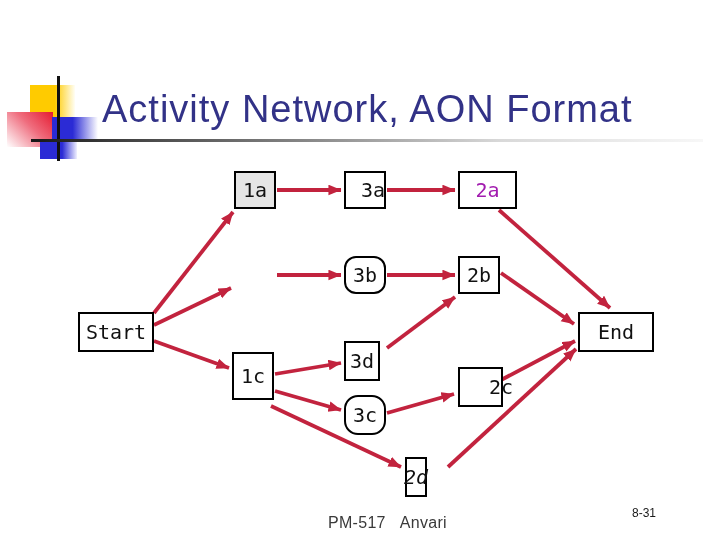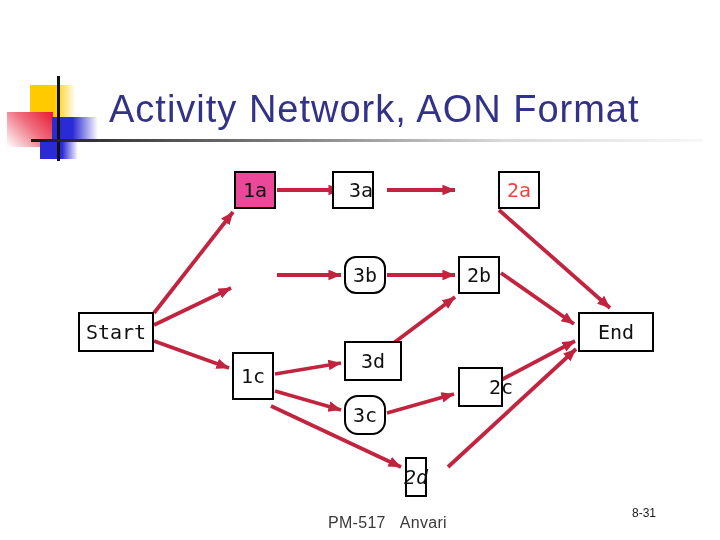--- a/index.html
+++ b/index.html
@@ -18,21 +18,21 @@
     background: linear-gradient(225deg, #e51a30 0%, #ef6d7e 45%, #ffffff 100%); }
   .logo-blue-1 { left: 52px; top: 117px; width: 46px; height: 25px;
     background: linear-gradient(90deg, #2b2bd5 0%, #2b2bd5 45%, #ffffff 100%); }
   .logo-blue-2 { left: 40px; top: 142px; width: 37px; height: 17px;
     background: linear-gradient(90deg, #2b2bd5 0%, #2b2bd5 60%, #f0f0ff 100%); }
   .crosshair-v { position: absolute; left: 57px; top: 76px; width: 3px; height: 85px; background: #111; }
   .title-divider { position: absolute; left: 31px; top: 139px; width: 672px; height: 3px;
     background: linear-gradient(90deg, #161616 0%, #3c3c3c 12%, #8a8a8a 42%, #d9d9d9 70%, #f7f7f7 100%); }
   
   .slide-title {
-    position: absolute; left: 109px; top: 88px;
+    position: absolute; left: 102px; top: 88px;
     margin: 0;
     font-size: 38px; font-weight: 400; letter-spacing: 1px;
     white-space: nowrap;
   }
   
   .edges-layer { position: absolute; left: 0; top: 0; width: 720px; height: 540px; }
   .nodes-layer { position: absolute; left: 0; top: 0; width: 720px; height: 540px; }
   .node {
     position: absolute;
     box-sizing: border-box;
@@ -87,26 +87,26 @@
       <line x1="275" y1="374" x2="341" y2="363" stroke="#c2233e" stroke-width="3.8" marker-end="url(#arrowhead)"></line>
       <line x1="275" y1="391" x2="341" y2="410" stroke="#c2233e" stroke-width="3.8" marker-end="url(#arrowhead)"></line>
       <line x1="271" y1="406" x2="401" y2="467" stroke="#c2233e" stroke-width="3.8" marker-end="url(#arrowhead)"></line>
       <line x1="387" y1="348" x2="455" y2="297" stroke="#c2233e" stroke-width="3.8" marker-end="url(#arrowhead)"></line>
       <line x1="387" y1="413" x2="454" y2="394" stroke="#c2233e" stroke-width="3.8" marker-end="url(#arrowhead)"></line>
       <line x1="501" y1="380" x2="575" y2="341" stroke="#c2233e" stroke-width="3.8" marker-end="url(#arrowhead)"></line>
       <line x1="448" y1="467" x2="576" y2="349" stroke="#c2233e" stroke-width="3.8" marker-end="url(#arrowhead)"></line>
     </svg>
   <div class="nodes-layer" id="nodes-layer">
       <div class="node" style="left: 78px; top: 312px; width: 76px; height: 40px; border-color: rgb(0, 0, 0); background: rgb(255, 255, 255); color: rgb(17, 17, 17);">Start</div>
-      <div class="node" style="left: 234px; top: 171px; width: 42px; height: 38px; border-color: rgb(0, 0, 0); background: #ec4899; color: rgb(17, 17, 17);">1a</div>
-      <div class="node" style="left: 332px; top: 171px; width: 42px; height: 38px; border-color: rgb(0, 0, 0); background: rgb(255, 255, 255); color: rgb(17, 17, 17); padding-left: 16px;">3a</div>
-      <div class="node" style="left: 458px; top: 171px; width: 42px; height: 38px; border-color: rgb(0, 0, 0); background: rgb(255, 255, 255); color: #ef4444; margin-left: 40px;">2a</div>
+      <div class="node" style="left: 234px; top: 171px; width: 42px; height: 38px; border-color: rgb(0, 0, 0); background: #e5e5e5; color: rgb(17, 17, 17);">1a</div>
+      <div class="node" style="left: 344px; top: 171px; width: 42px; height: 38px; border-color: rgb(0, 0, 0); background: rgb(255, 255, 255); color: rgb(17, 17, 17); padding-left: 16px;">3a</div>
+      <div class="node" style="left: 458px; top: 171px; width: 59px; height: 38px; border-color: rgb(0, 0, 0); background: rgb(255, 255, 255); color: #a21caf;">2a</div>
       <div class="node" style="left: 344px; top: 256px; width: 42px; height: 38px; border-color: rgb(0, 0, 0); background: rgb(255, 255, 255); color: rgb(17, 17, 17); border-radius: 12px;">3b</div>
       <div class="node" style="left: 458px; top: 256px; width: 42px; height: 38px; border-color: rgb(0, 0, 0); background: rgb(255, 255, 255); color: rgb(17, 17, 17);">2b</div>
-      <div class="node" style="left: 344px; top: 341px; width: 58px; height: 40px; border-color: rgb(0, 0, 0); background: rgb(255, 255, 255); color: rgb(17, 17, 17);">3d</div>
+      <div class="node" style="left: 344px; top: 341px; width: 36px; height: 40px; border-color: rgb(0, 0, 0); background: rgb(255, 255, 255); color: rgb(17, 17, 17);">3d</div>
       <div class="node" style="left: 232px; top: 352px; width: 42px; height: 48px; border-color: rgb(0, 0, 0); background: rgb(255, 255, 255); color: rgb(17, 17, 17);">1c</div>
       <div class="node" style="left: 458px; top: 367px; width: 42px; height: 40px; border-color: rgb(0, 0, 0); background: rgb(255, 255, 255); color: rgb(17, 17, 17); padding-left: 41px;">2c</div>
       <div class="node" style="left: 344px; top: 395px; width: 42px; height: 40px; border-color: rgb(0, 0, 0); background: rgb(255, 255, 255); color: rgb(17, 17, 17); border-radius: 14px;">3c</div>
       <div class="node" style="left: 405px; top: 457px; width: 22px; height: 40px; border-color: rgb(0, 0, 0); background: rgb(255, 255, 255); color: rgb(17, 17, 17); font-style: italic;">2d</div>
       <div class="node" style="left: 578px; top: 312px; width: 76px; height: 40px; border-color: rgb(0, 0, 0); background: rgb(255, 255, 255); color: rgb(17, 17, 17);">End</div>
     </div>
 
   <div class="footer-left">
     <span>PM-517</span><span class="gap"></span><span>Anvari</span>
   </div>

